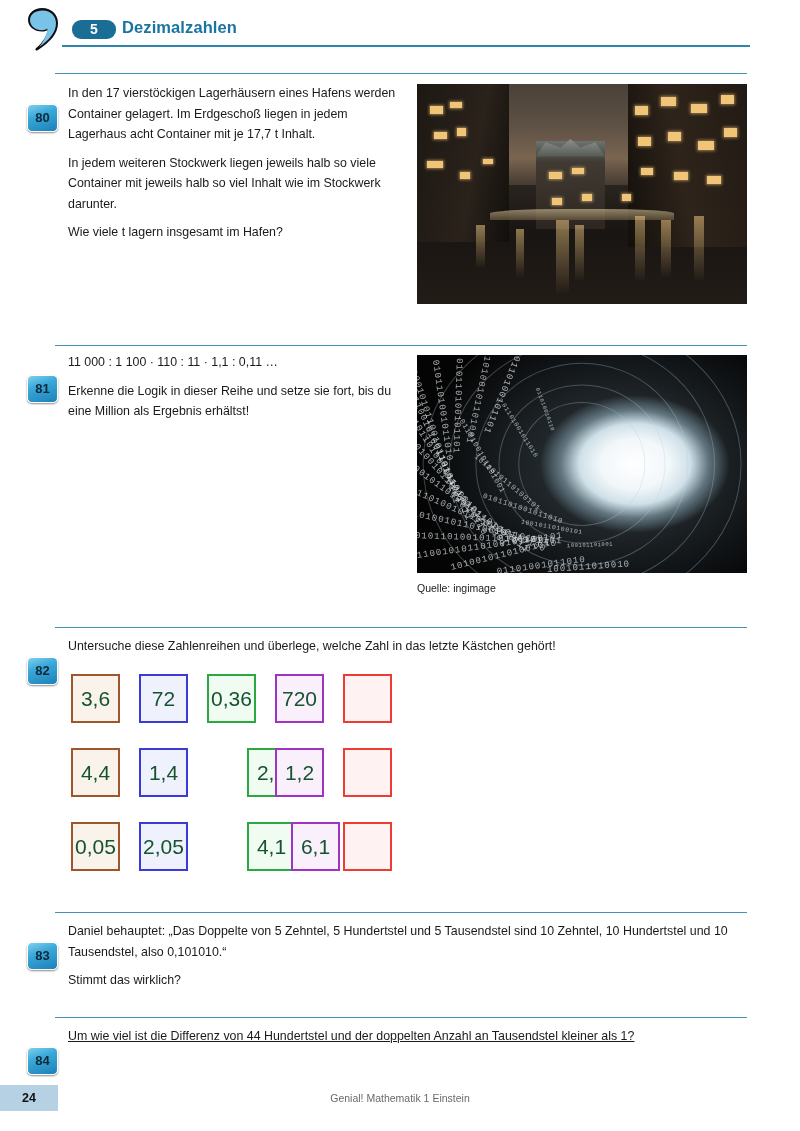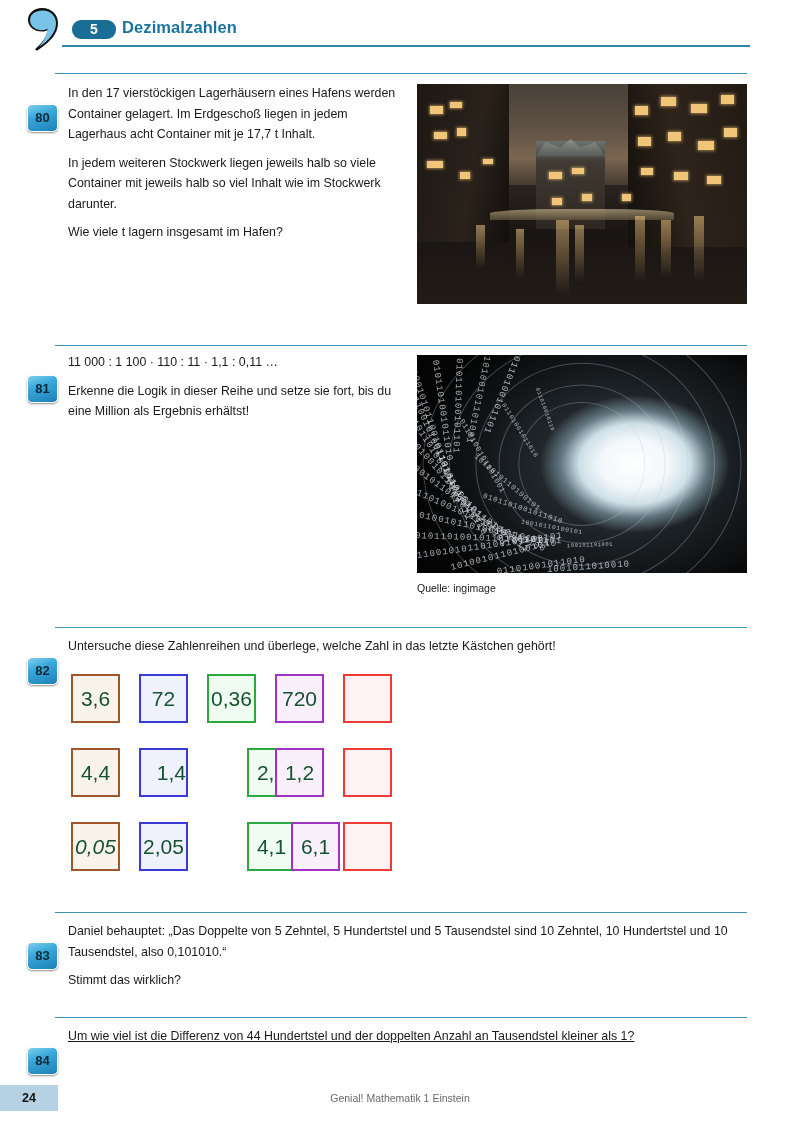--- a/index.html
+++ b/index.html
@@ -335,27 +335,27 @@
   <div class="numgrid">
     <div class="numrow">
       <div class="numbox" style="left: 0px; border-color: rgb(160, 86, 42); background: rgb(250, 243, 236);">3,6</div>
       <div class="numbox" style="left: 68px; border-color: rgb(58, 58, 214); background: rgb(239, 241, 252);">72</div>
       <div class="numbox" style="left: 136px; border-color: rgb(43, 168, 63); background: rgb(240, 251, 241);">0,36</div>
       <div class="numbox" style="left: 204px; border-color: rgb(160, 51, 196); background: rgb(250, 240, 252);">720</div>
       <div class="numbox" style="left: 272px; border-color: rgb(239, 59, 51); background: rgb(254, 243, 242);"></div>
     </div>
     <div class="numrow">
       <div class="numbox" style="left: 0px; border-color: rgb(160, 86, 42); background: rgb(250, 243, 236);">4,4</div>
-      <div class="numbox" style="left: 68px; border-color: rgb(58, 58, 214); background: rgb(239, 241, 252); text-align: right;">1,4</div>
+      <div class="numbox" style="left: 68px; border-color: rgb(58, 58, 214); background: rgb(239, 241, 252);">1,4</div>
       <div class="numbox" style="left: 136px; border-color: rgb(43, 168, 63); background: rgb(240, 251, 241); margin-left: 40px;">2,4</div>
       <div class="numbox" style="left: 204px; border-color: rgb(160, 51, 196); background: rgb(250, 240, 252);">1,2</div>
       <div class="numbox" style="left: 272px; border-color: rgb(239, 59, 51); background: rgb(254, 243, 242);"></div>
     </div>
     <div class="numrow">
-      <div class="numbox" style="left: 0px; border-color: rgb(160, 86, 42); background: rgb(250, 243, 236); font-style: italic;">0,05</div>
+      <div class="numbox" style="left: 0px; border-color: rgb(160, 86, 42); background: rgb(250, 243, 236);">0,05</div>
       <div class="numbox" style="left: 68px; border-color: rgb(58, 58, 214); background: rgb(239, 241, 252);">2,05</div>
       <div class="numbox" style="left: 136px; border-color: rgb(43, 168, 63); background: rgb(240, 251, 241); margin-left: 40px;">4,1</div>
       <div class="numbox" style="left: 220px; border-color: rgb(160, 51, 196); background: rgb(250, 240, 252);">6,1</div>
       <div class="numbox" style="left: 272px; border-color: rgb(239, 59, 51); background: rgb(254, 243, 242);"></div>
     </div>
   </div>
 
   <div class="ex-rule" style="top:912px; width:692px;"></div>
   <div class="badge" style="left:27px; top:918px;">83</div>
   <div class="ex-body" style="left:68px; top:921px; width:684px;">

